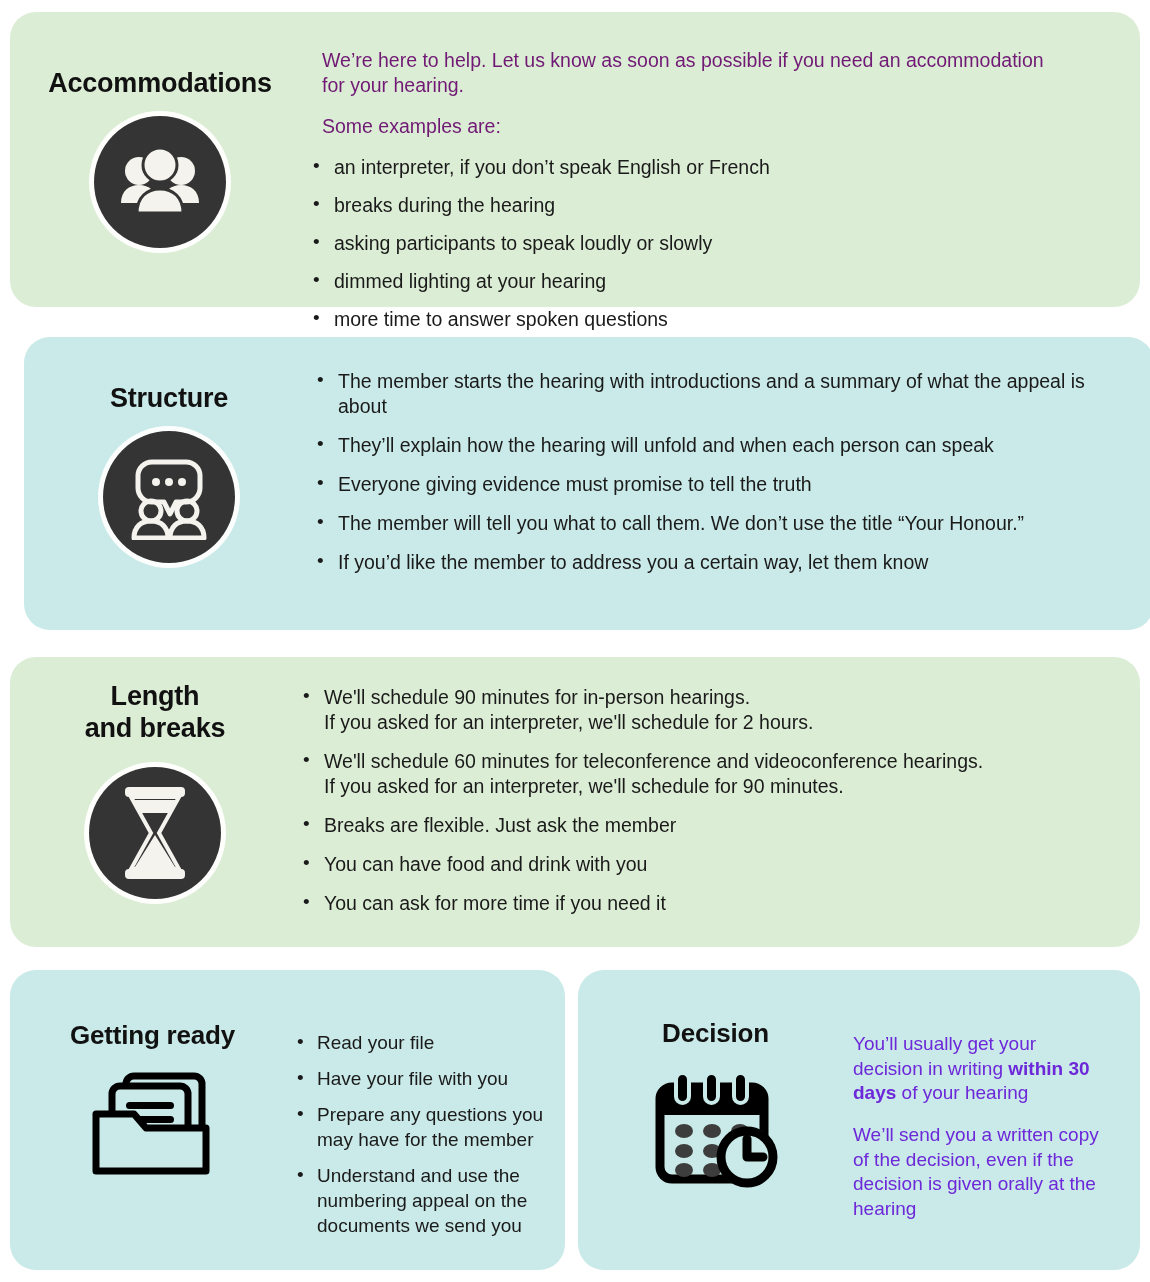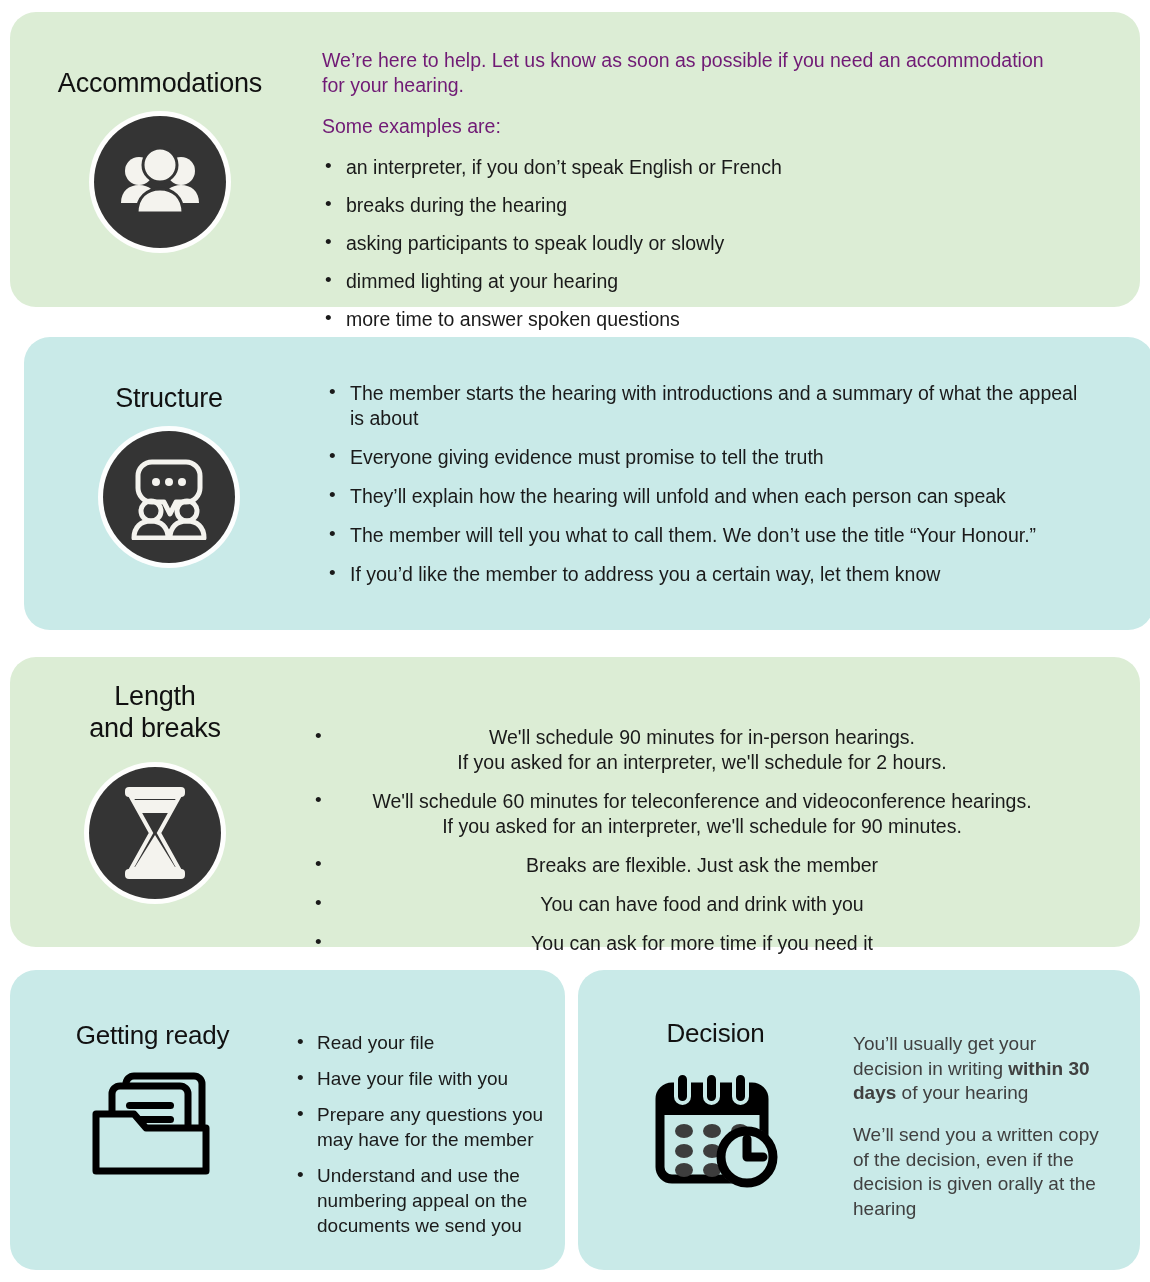--- a/index.html
+++ b/index.html
@@ -52,21 +52,21 @@
     align-items: center;
   }
   .card-accommodations .left-col { width: 300px; padding-top: 56px; }
   .card-structure      .left-col { width: 290px; padding-top: 46px; }
   .card-length         .left-col { width: 290px; padding-top: 24px; }
   .card-getting-ready  .left-col { width: 285px; padding-top: 50px; }
   .card-decision       .left-col { width: 275px; padding-top: 48px; }
 
   .sec-title {
     font-family: "Liberation Sans", sans-serif;
-    font-weight: normal;
+    font-weight: bold;
     font-size: 27px;
     line-height: 1.18;
     color: #111111;
     text-align: center;
     letter-spacing: -0.2px;
     margin: 0 0 0 0;
   }
   .card-getting-ready .sec-title,
   .card-decision .sec-title { font-size: 26px; }
 
@@ -90,35 +90,35 @@
     justify-content: center;
   }
 
   
   .right-col {
     flex: 1 1 auto;
     padding-top: 36px;
     padding-right: 60px;
   }
   .card-structure .right-col  { padding-top: 32px; }
-  .card-length .right-col     { padding-top: 56px; text-align: center; }
+  .card-length .right-col     { padding-top: 28px; }
 
   .narrow { font-family: "Liberation Sans", sans-serif; font-stretch: condensed; }
 
   .intro-p {
     font-size: 19.5px;
     line-height: 1.28;
     margin: 0 0 16px 12px;
     color: #701a75;
     max-width: 745px;
   }
 
   ul.blist {
     list-style: none;
-    margin: 12px;
+    margin: 0;
     padding: 0;
   }
   ul.blist > li {
     position: relative;
     padding-left: 24px;
     font-size: 19.5px;
     line-height: 1.28;
     margin-bottom: 14px;
     color: #1a1a1a;
   }
@@ -161,21 +161,21 @@
     position: absolute;
     left: 2px;
     top: -1px;
     font-size: 19px;
   }
   .dec-p {
     font-size: 19px;
     line-height: 1.3;
     margin: 0 0 17px 0;
     max-width: 250px;
-    color: #404040;
+    color: #6d28d9;
   }
   .dec-p:last-child { margin-bottom: 0; }
   .bold { font-weight: bold; }
 
   svg { display: block; }
 </style>
 </head>
 <body>
 
 <div class="page">
@@ -219,22 +219,22 @@
           <circle cx="25" cy="57" r="10" fill="none" stroke="#f4f3ee" stroke-width="5"></circle>
           <path d="M8 84 C8 73 15 67 25 67 C35 67 42 73 42 84 Z" fill="none" stroke="#f4f3ee" stroke-width="5" stroke-linejoin="round"></path>
           <circle cx="61" cy="57" r="10" fill="none" stroke="#f4f3ee" stroke-width="5"></circle>
           <path d="M44 84 C44 73 51 67 61 67 C71 67 78 73 78 84 Z" fill="none" stroke="#f4f3ee" stroke-width="5" stroke-linejoin="round"></path>
         </svg>
       </div>
     </div>
     <div class="right-col narrow">
       <ul class="blist">
         <li>The member starts the hearing with introductions and a summary of what the appeal is about</li>
+        <li>They’ll explain how the hearing will unfold and when each person can speak</li>
         <li>Everyone giving evidence must promise to tell the truth</li>
-        <li>They’ll explain how the hearing will unfold and when each person can speak</li>
         <li>The member will tell you what to call them. We don’t use the title “Your Honour.”</li>
         <li>If you’d like the member to address you a certain way, let them know</li>
       </ul>
     </div>
   </section>
 
   <section class="card green card-length">
     <div class="left-col">
       <h2 class="sec-title">
         <span>Length</span><br>

